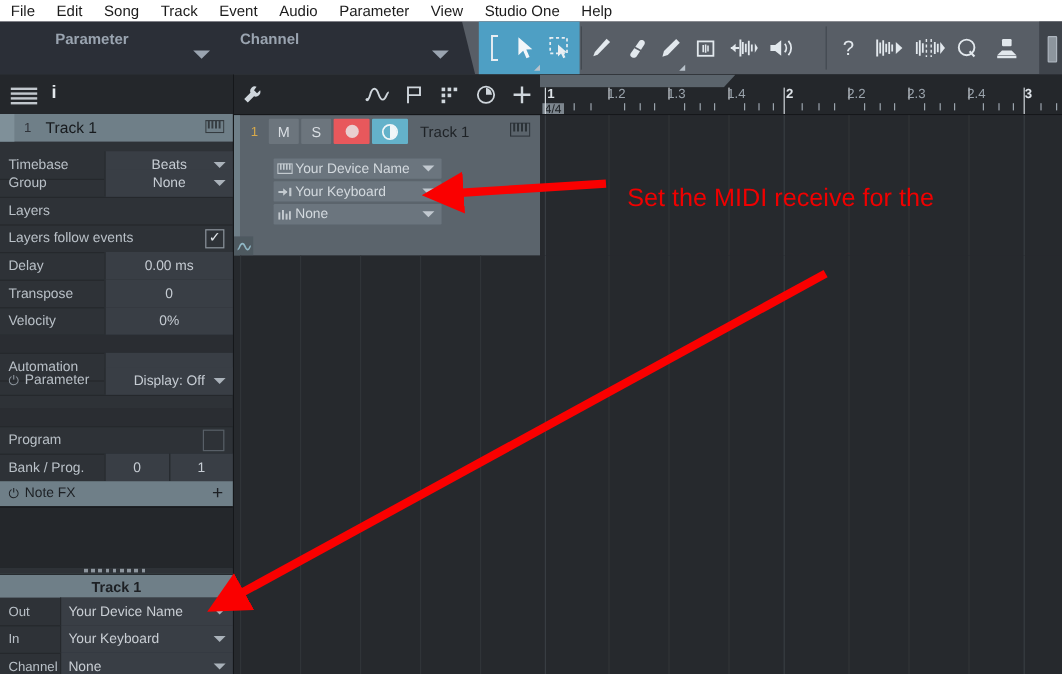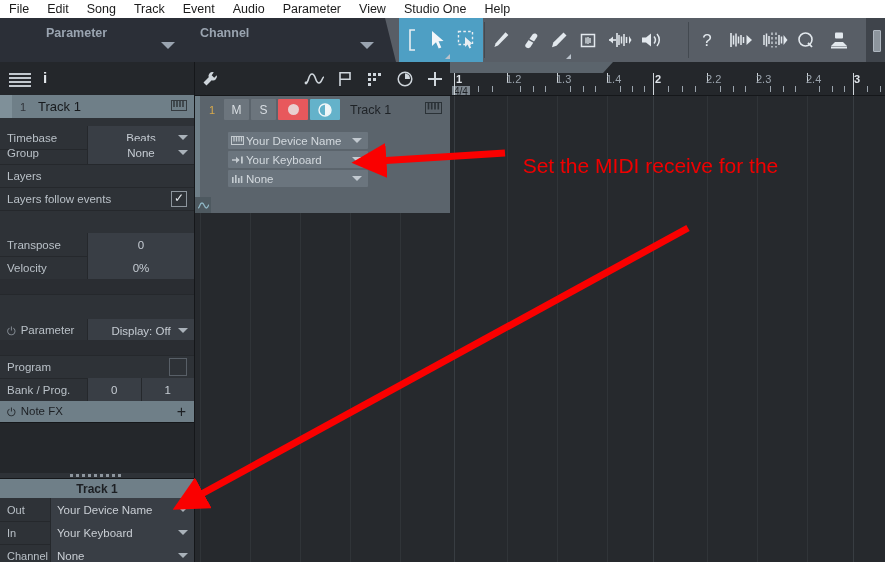--- a/index.html
+++ b/index.html
@@ -431,32 +431,40 @@
         <span class="dn"></span>
       </span>
   </div>
   <div class="irow" style="top:102px">
     <span class="k">Layers</span>
   </div>
   <div class="irow" style="top:125px">
     <span class="k" style="width:auto">Layers follow events</span>
     <span class="chk">✓</span>
   </div>
+  <div class="irow" style="top:148px">
+    <span class="k">Delay</span>
+    <span class="v">0.00 ms</span>
+  </div>
   <div class="irow" style="top:171px">
     <span class="k">Transpose</span>
     <span class="v">0</span>
   </div>
   <div class="irow" style="top:194px">
     <span class="k">Velocity</span>
     <span class="v">0%</span>
   </div>
 
   <div class="irow sep" style="top:217px;height:15px"></div>
 
-  <div class="irow" style="top:257px">
+  <div class="irow" style="top:232px">
+    <span class="k">Automation</span>
+    <span class="v"></span>
+  </div>
+  <div class="irow" style="top:244px">
     <span class="k"><span class="pwr">⏻</span><span>Parameter</span></span>
     <span class="v">
         <span>Display: Off</span>
         <span class="dn"></span>
       </span>
   </div>
 
   <div class="irow sep" style="top:278px;height:15px"></div>
 
   <div class="irow" style="top:293px">

